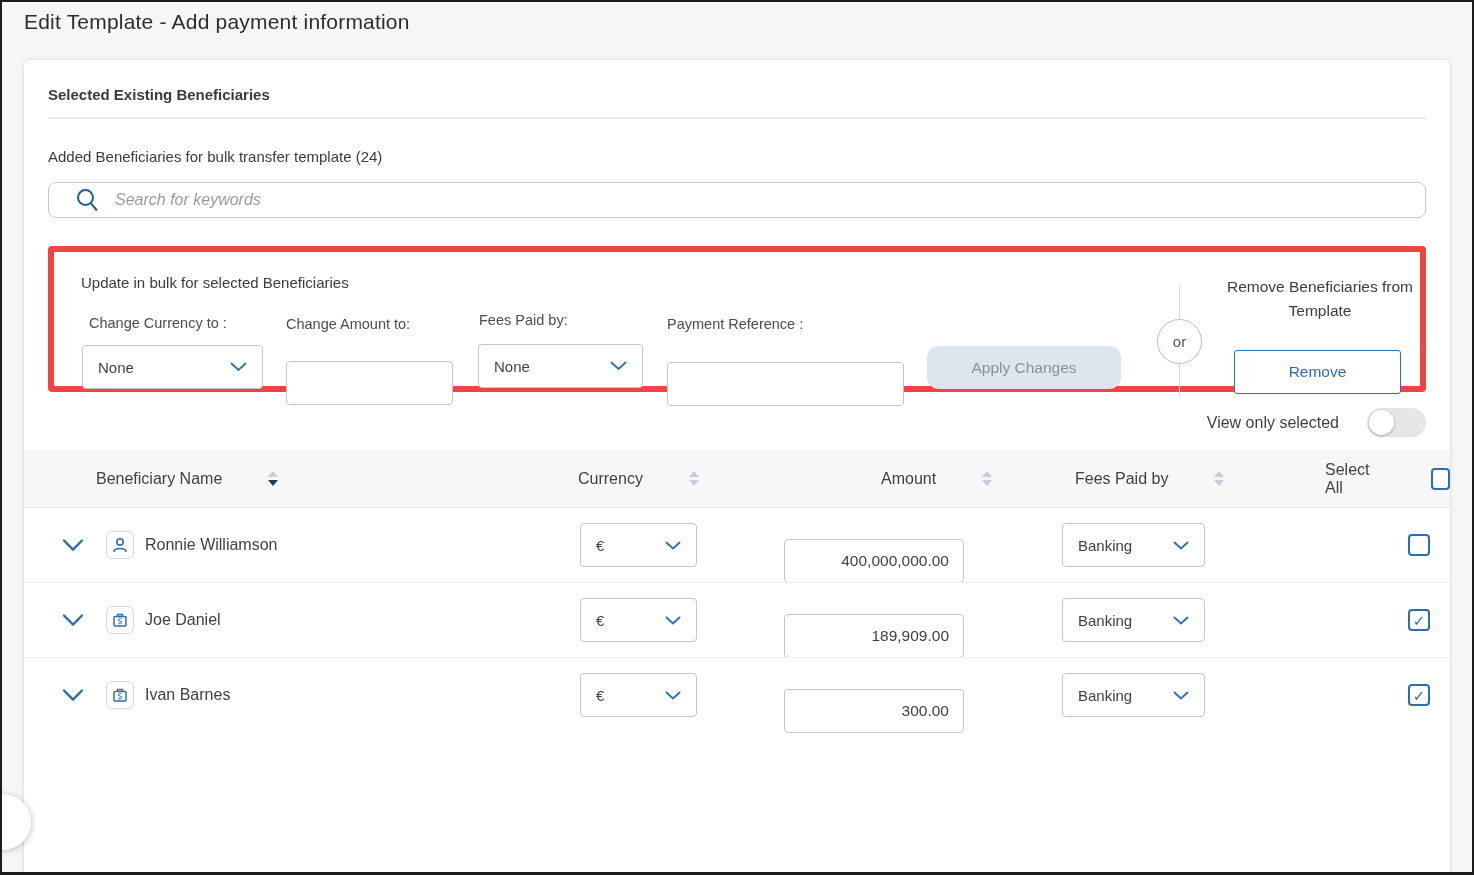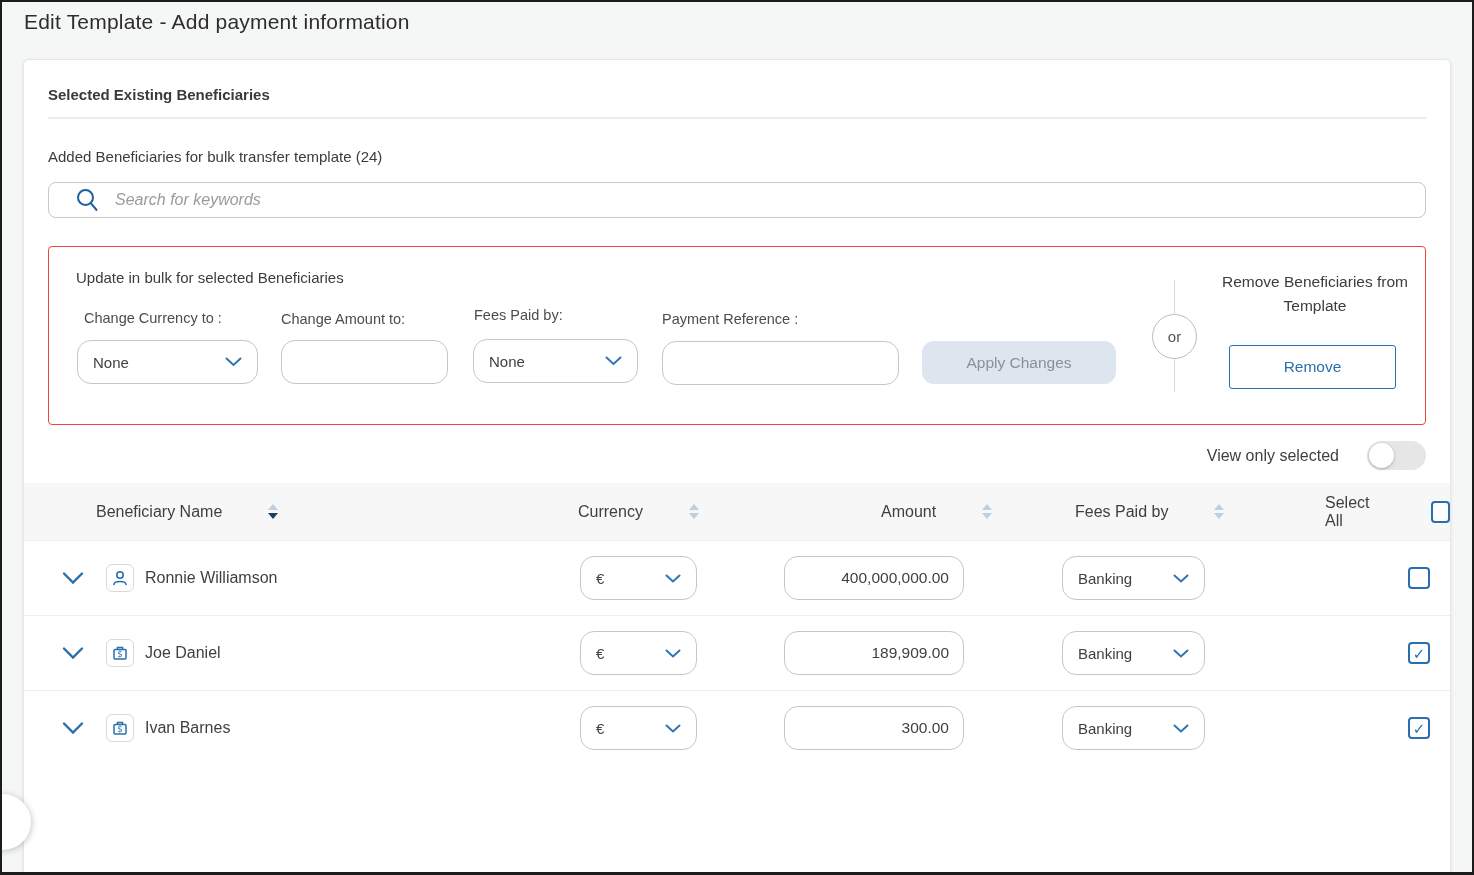--- a/index.html
+++ b/index.html
@@ -30,32 +30,32 @@
   }
   .search-box svg { margin-left:11px; flex:0 0 auto; }
   .search-input {
     flex:1; border:none; outline:none; font-size:16px; font-style:italic; color:#444;
     margin-left:14px; background:transparent; font-family:inherit;
   }
   .search-input::placeholder { color:#9b9b9b; font-style:italic; }
 
   
   .bulk-panel {
-    position:relative; margin-top:28px; height:179px;
-    border:1px solid #ef4444; border-radius:4px; background:#fff;
+    position:relative; margin-top:28px; height:146px;
+    border:6px solid #ef4444; border-radius:4px; background:#fff;
   }
   .bulk-title { position:absolute; left:27px; top:22px; font-size:15px; color:#3c3c3c; }
   .field-label { position:absolute; font-size:14.5px; color:#4c4c4c; white-space:nowrap; }
   .ctrl {
-    position:absolute; height:44px; border:1px solid #c6c6c6; border-radius:14px; background:#fff;
+    position:absolute; height:44px; border:1px solid #c6c6c6; border-radius:4px; background:#fff;
     font-size:15px; color:#3f3f3f;
   }
   .select { display:flex; align-items:center; justify-content:space-between; padding:0 15px; cursor:pointer; }
   .select .chev { flex:0 0 auto; }
-  .text-input { padding:0 24px; font-family:inherit; outline:none; }
+  .text-input { padding:0 24px; font-family:inherit; outline:none;margin-top:16px; }
   .btn-apply {
     position:absolute; left:873px; top:94px; width:194px; height:43px;
     background:#dde5ee; color:#8a919b; border:none; border-radius:12px;
     font-size:15.5px; font-family:inherit; cursor:default;
   }
   .or-line { position:absolute; left:1125px; top:33px; width:1px; height:112px; background:#d8d8d8; }
   .or-circle {
     position:absolute; left:1103px; top:67px; width:45px; height:45px; border-radius:50%;
     background:#fff; border:1px solid #bdbdbd; display:flex; align-items:center; justify-content:center;
     font-size:15px; color:#555;

